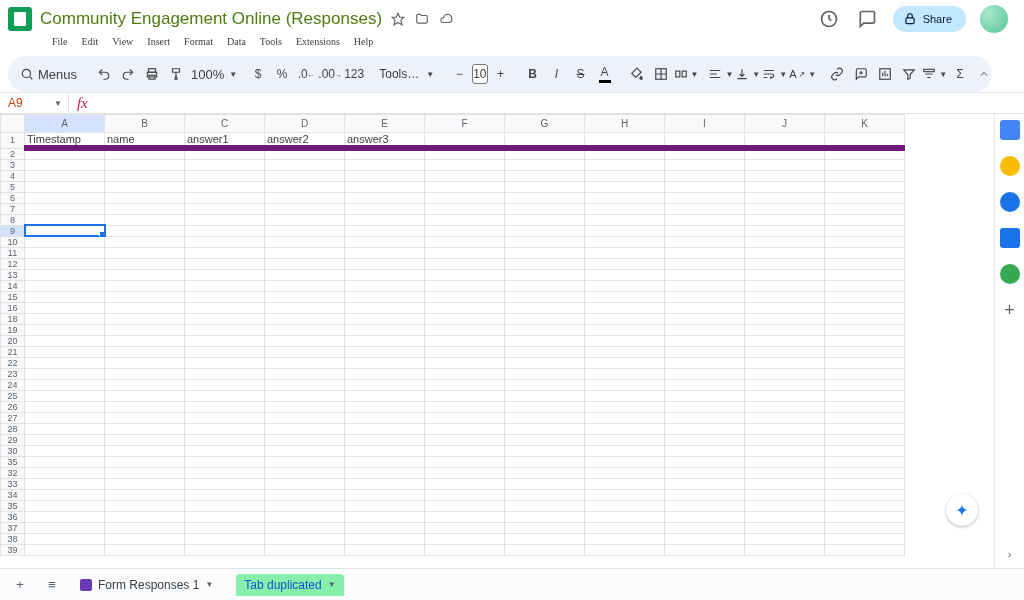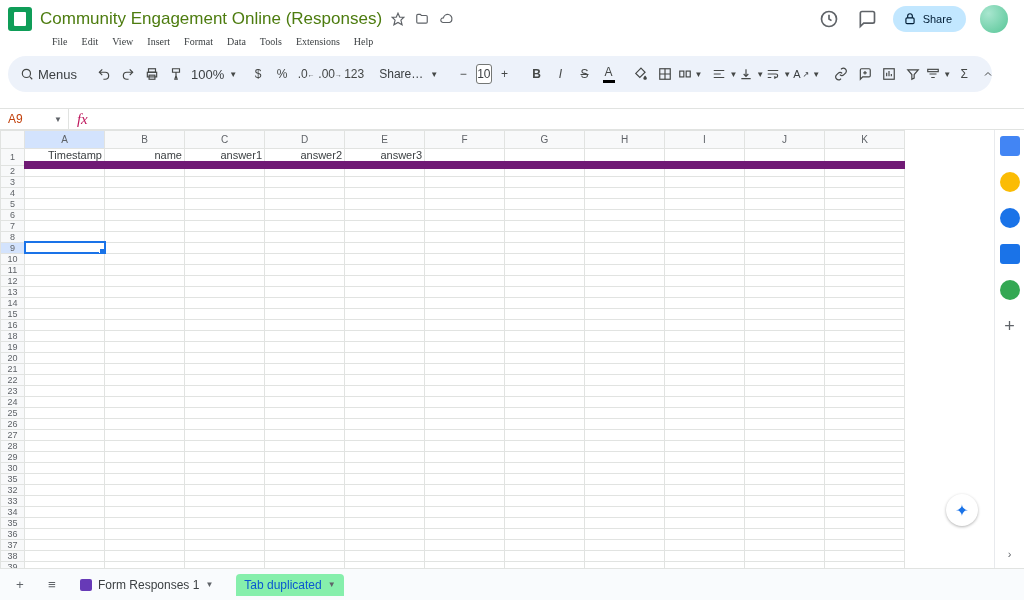--- a/index.html
+++ b/index.html
@@ -27,21 +27,21 @@
   .avatar { width: 28px; height: 28px; border-radius: 50%; background: radial-gradient(circle at 30% 30%, #a8e6cf, #56c596); }
 
   
   .menubar { display: flex; align-items: center; padding: 0 12px 4px 46px; height: 22px; gap: 2px; }
   .menubar span { font-size: 10px; color: #3c4043; padding: 2px 6px; cursor: pointer; border-radius: 3px; font-family: Liberation Serif, serif; }
 
   
   .toolbar {
     display: flex; align-items: center; height: 36px;
     background: #edf2fa;
-    border-radius: 20px; margin: 2px 32px 16px 8px; padding: 16px 8px;
+    border-radius: 20px; margin: 2px 32px 0 8px; padding: 16px 8px;
     gap: 2px;
   }
   .tb-btn { min-width: 22px; height: 24px; display: inline-flex; align-items: center; justify-content: center; background: transparent; border: none; border-radius: 3px; cursor: pointer; color: #444746; font-size: 12px; padding: 0 3px; }
   .tb-search { display: inline-flex; align-items: center; gap: 4px; padding: 0 6px 0 4px; border-radius: 4px; height: 24px; }
   .tb-search .lbl { font-size: 13px; color: #3c4043; }
   .tb-sep { width: 1px; height: 18px; background: #c7c7c7; margin: 0 3px; }
   .tb-dc { display: inline-flex; align-items: center; gap: 2px; }
   .zoom-lbl { font-size: 13px; padding: 0 2px; }
   .font-select { display: inline-flex; align-items: center; gap: 6px; font-size: 12px; padding: 0 4px; }
   .fontsize-box { width: 24px; height: 20px; border: 1px solid #747775; border-radius: 3px; display: inline-flex; align-items: center; justify-content: center; font-size: 12px; background: #fff; }
@@ -75,21 +75,21 @@
   table { border-collapse: collapse; table-layout: fixed; }
   .corner { width: 24px; min-width: 24px; height: 18px; background: #f8f9fa; border: 1px solid #e1e3e1; }
   .colhead { height: 18px; background: #f8f9fa; border: 1px solid #e1e3e1; font-size: 10px; text-align: center; color: #5f6368; font-weight: normal; }
   .rowhead { width: 24px; min-width: 24px; background: #f8f9fa; border: 1px solid #e1e3e1; font-size: 9px; text-align: center; color: #5f6368; font-weight: normal; }
   td.cell { border: 1px solid #e1e3e1; height: 11px; font-size: 11px; padding: 0 2px; white-space: nowrap; overflow: hidden; }
   .colW { width: 80px; }
   tr.sel-row .rowhead { background: #d3e3fd; }
   th.sel-col { background: #d3e3fd; }
   td.sel-cell { outline: 2px solid #1a73e8; outline-offset: -1px; position: relative; }
   td.sel-cell::after { content: ""; position: absolute; right: -2px; bottom: -2px; width: 5px; height: 5px; background: #1a73e8; border: 1px solid #fff; }
-  tr.header-row td.cell { border-bottom: 8px solid #701a75; text-align: right; }
+  tr.header-row td.cell { border-bottom: 6px solid #701a75; }
 
   
   .fab { position: absolute; right: 16px; bottom: 42px; width: 32px; height: 32px; border-radius: 50%; background: #fff; box-shadow: 0 1px 3px rgba(0,0,0,0.3); display: flex; align-items: center; justify-content: center; font-size: 16px; color: #1a73e8; }
 
   
   .bottombar { height: 32px; display: flex; align-items: center; border-top: 1px solid #e1e3e1; padding: 0 8px; gap: 8px; background: #f9fbfd; }
   .bb-btn { width: 24px; height: 24px; display: inline-flex; align-items: center; justify-content: center; background: transparent; border: none; color: #5f6368; cursor: pointer; }
   .sheet-tab { display: inline-flex; align-items: center; gap: 6px; padding: 4px 8px; border-radius: 4px 4px 0 0; font-size: 12px; color: #3c4043; cursor: pointer; }
   .sheet-tab .form-ic { width: 12px; height: 12px; background: #673ab7; border-radius: 2px; }
   .sheet-tab.active { background: #86efac; color: #0b57d0; font-weight: 500; }
@@ -194,21 +194,21 @@
     <span class="drop-caret">▼</span>
   </div>
   <div class="tb-sep"></div>
   <button class="tb-btn">$</button>
   <button class="tb-btn">%</button>
   <button class="tb-btn">.0<sub style="font-size:7px">←</sub></button>
   <button class="tb-btn">.00<sub style="font-size:7px">→</sub></button>
   <button class="tb-btn">123</button>
   <div class="tb-sep"></div>
   <div class="font-select">
-    <span>Share…</span>
+    <span>Tools…</span>
     <span class="drop-caret">▼</span>
   </div>
   <div class="tb-sep"></div>
   <button class="tb-btn">−</button>
   <div class="fontsize-box">10</div>
   <button class="tb-btn">+</button>
   <div class="tb-sep"></div>
   <button class="tb-btn">
       <b>B</b>
     </button>

